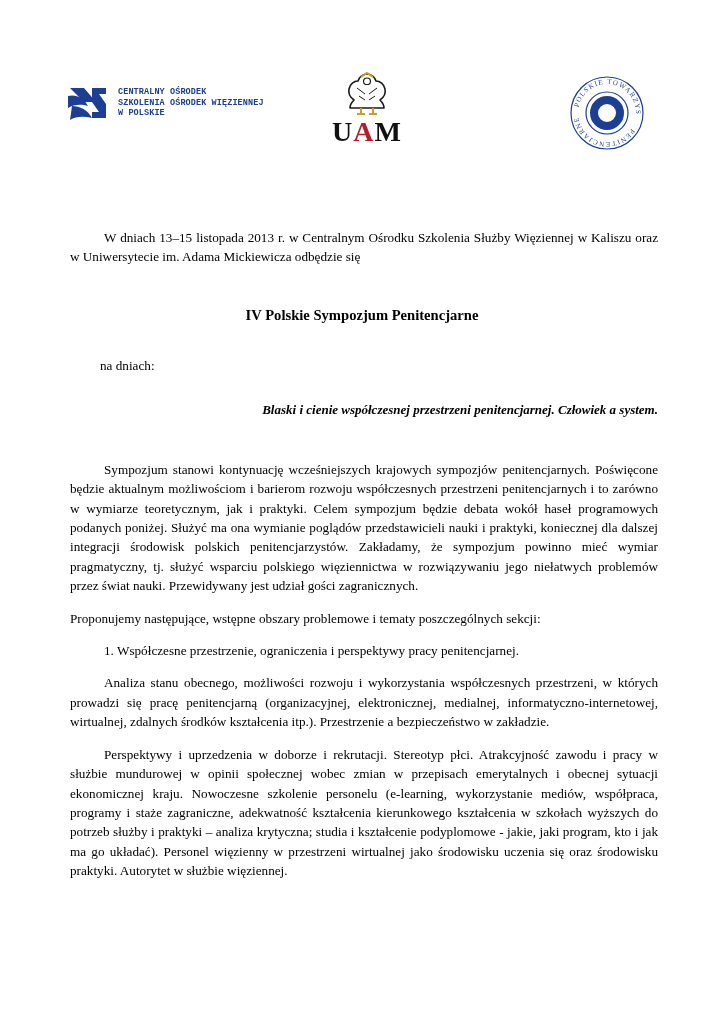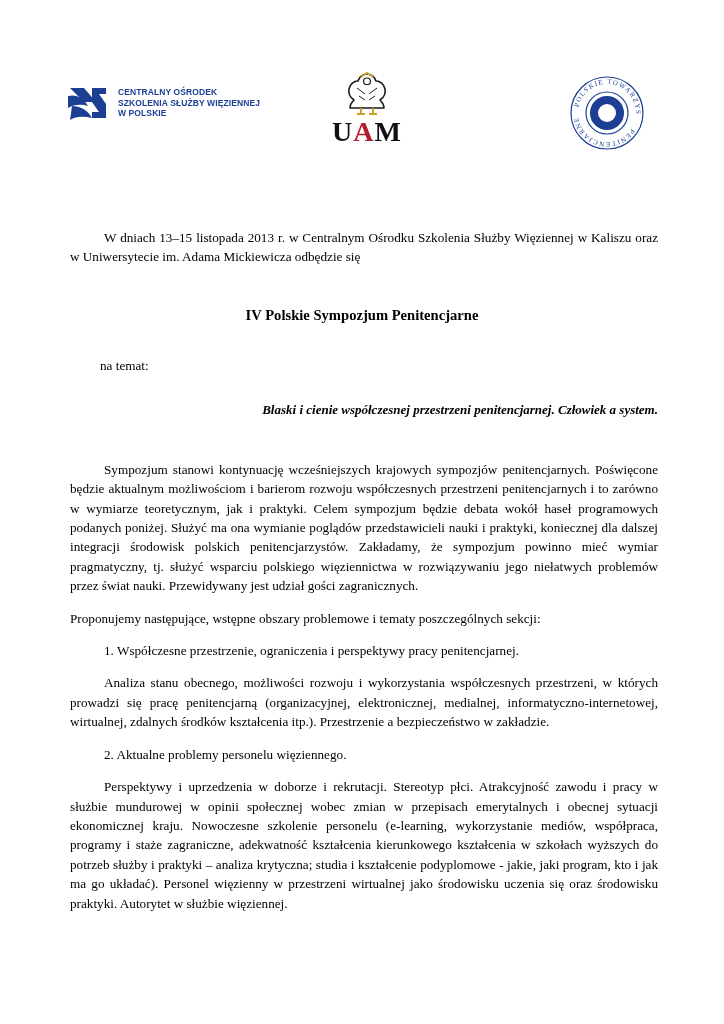--- a/index.html
+++ b/index.html
@@ -34,21 +34,21 @@
     display: flex;
     align-items: center;
     gap: 8px;
   }
   .logo-cossw-mark {
     width: 44px;
     height: 42px;
     flex: 0 0 auto;
   }
   .logo-cossw-text {
-    font-family: Liberation Sans, sans-serif;
+    font-family: Liberation Mono, monospace;
     font-size: 8.5px;
     line-height: 10.5px;
     color: #1c3f94;
     font-weight: bold;
     letter-spacing: 0.1px;
     white-space: nowrap;
   }
 
   
   .logo-uam {
@@ -138,21 +138,21 @@
 
     <div class="logo-cossw">
       <svg class="logo-cossw-mark" viewBox="0 0 44 42" xmlns="http://www.w3.org/2000/svg">
         <path d="M4 6 L18 6 L30 20 L18 20 Z" fill="#1c3f94"></path>
         <path d="M2 14 C10 12 18 16 22 24 C16 22 8 22 2 26 Z" fill="#1c3f94"></path>
         <path d="M6 24 C14 24 22 28 26 36 C18 34 10 34 4 38 Z" fill="#1c3f94"></path>
         <path d="M26 6 L40 6 L40 12 L33 12 L40 22 L40 36 L26 36 L26 30 L33 30 L26 20 Z" fill="#1c3f94"></path>
       </svg>
       <div class="logo-cossw-text">
         <div>CENTRALNY OŚRODEK</div>
-        <div>SZKOLENIA SŁUŻBY WIĘZIENNEJ</div>
+        <div>SZKOLENIA OŚRODEK WIĘZIENNEJ</div>
         <div>W POLSKIE</div>
       </div>
     </div>
 
     <div class="logo-uam">
       <svg class="logo-uam-eagle" viewBox="0 0 44 46" xmlns="http://www.w3.org/2000/svg">
         <path d="M22 2 C17 2 14 6 13 9 C9 9 5 12 4 17 C3 22 6 26 9 28 C7 30 5 33 5 36 L39 36 C39 33 37 30 35 28 C38 26 41 22 40 17 C39 12 35 9 31 9 C30 6 27 2 22 2 Z" fill="#ffffff" stroke="#1a1a1a" stroke-width="1.6" stroke-linejoin="round"></path>
         <path d="M22 6 C20 6 18.5 7.5 18.5 9.5 C18.5 11 19.5 12 20.5 12.5 L23.5 12.5 C24.5 12 25.5 11 25.5 9.5 C25.5 7.5 24 6 22 6 Z" fill="#ffffff" stroke="#1a1a1a" stroke-width="1.2"></path>
         <path d="M16 5 L22 1 L28 5" fill="none" stroke="#c8a02a" stroke-width="2"></path>
         <path d="M12 16 L20 22 M32 16 L24 22 M14 24 L20 28 M30 24 L24 28" stroke="#1a1a1a" stroke-width="1" fill="none"></path>
@@ -182,28 +182,27 @@
 
   </div>
 
   <div class="content">
 
 
     <p class="indent">W dniach 13–15 listopada 2013 r. w Centralnym Ośrodku Szkolenia Służby Więziennej w Kaliszu oraz w Uniwersytecie im. Adama Mickiewicza odbędzie się</p>
 
     <div class="section-title">IV Polskie Sympozjum Penitencjarne</div>
 
-    <div class="subject-label">na temat:</div>
+    <div class="subject-label">na dniach:</div>
 
     <div class="theme">Blaski i cienie współczesnej przestrzeni penitencjarnej. Człowiek a system.</div>
 
     <div class="gap-small"></div>
 
     <p class="indent">Sympozjum stanowi kontynuację wcześniejszych krajowych sympozjów penitencjarnych. Poświęcone będzie aktualnym możliwościom i barierom rozwoju współczesnych przestrzeni penitencjarnych i to zarówno w wymiarze teoretycznym, jak i praktyki. Celem sympozjum będzie debata wokół haseł programowych podanych poniżej. Służyć ma ona wymianie poglądów przedstawicieli nauki i praktyki, koniecznej dla dalszej integracji środowisk polskich penitencjarzystów. Zakładamy, że sympozjum powinno mieć wymiar pragmatyczny, tj. służyć wsparciu polskiego więziennictwa w rozwiązywaniu jego niełatwych problemów przez świat nauki. Przewidywany jest udział gości zagranicznych.</p>
     <p>Proponujemy następujące, wstępne obszary problemowe i tematy poszczególnych sekcji:</p>
     <p class="indent">1. Współczesne przestrzenie, ograniczenia i perspektywy pracy penitencjarnej.</p>
     <p class="indent">Analiza stanu obecnego, możliwości rozwoju i wykorzystania współczesnych przestrzeni, w których prowadzi się pracę penitencjarną (organizacyjnej, elektronicznej, medialnej, informatyczno-internetowej, wirtualnej, zdalnych środków kształcenia itp.). Przestrzenie a bezpieczeństwo w zakładzie.</p>
-    <p class="indent">2. Aktualne problemy personelu więziennego.</p>
     <p class="indent">Perspektywy i uprzedzenia w doborze i rekrutacji. Stereotyp płci. Atrakcyjność zawodu i pracy w służbie mundurowej w opinii społecznej wobec zmian w przepisach emerytalnych i obecnej sytuacji ekonomicznej kraju. Nowoczesne szkolenie personelu (e-learning, wykorzystanie mediów, współpraca, programy i staże zagraniczne, adekwatność kształcenia kierunkowego kształcenia w szkołach wyższych do potrzeb służby i praktyki – analiza krytyczna; studia i kształcenie podyplomowe - jakie, jaki program, kto i jak ma go układać). Personel więzienny w przestrzeni wirtualnej jako środowisku uczenia się oraz środowisku praktyki. Autorytet w służbie więziennej.</p>
 
   </div>
 
 </div>
 
 </body></html>

